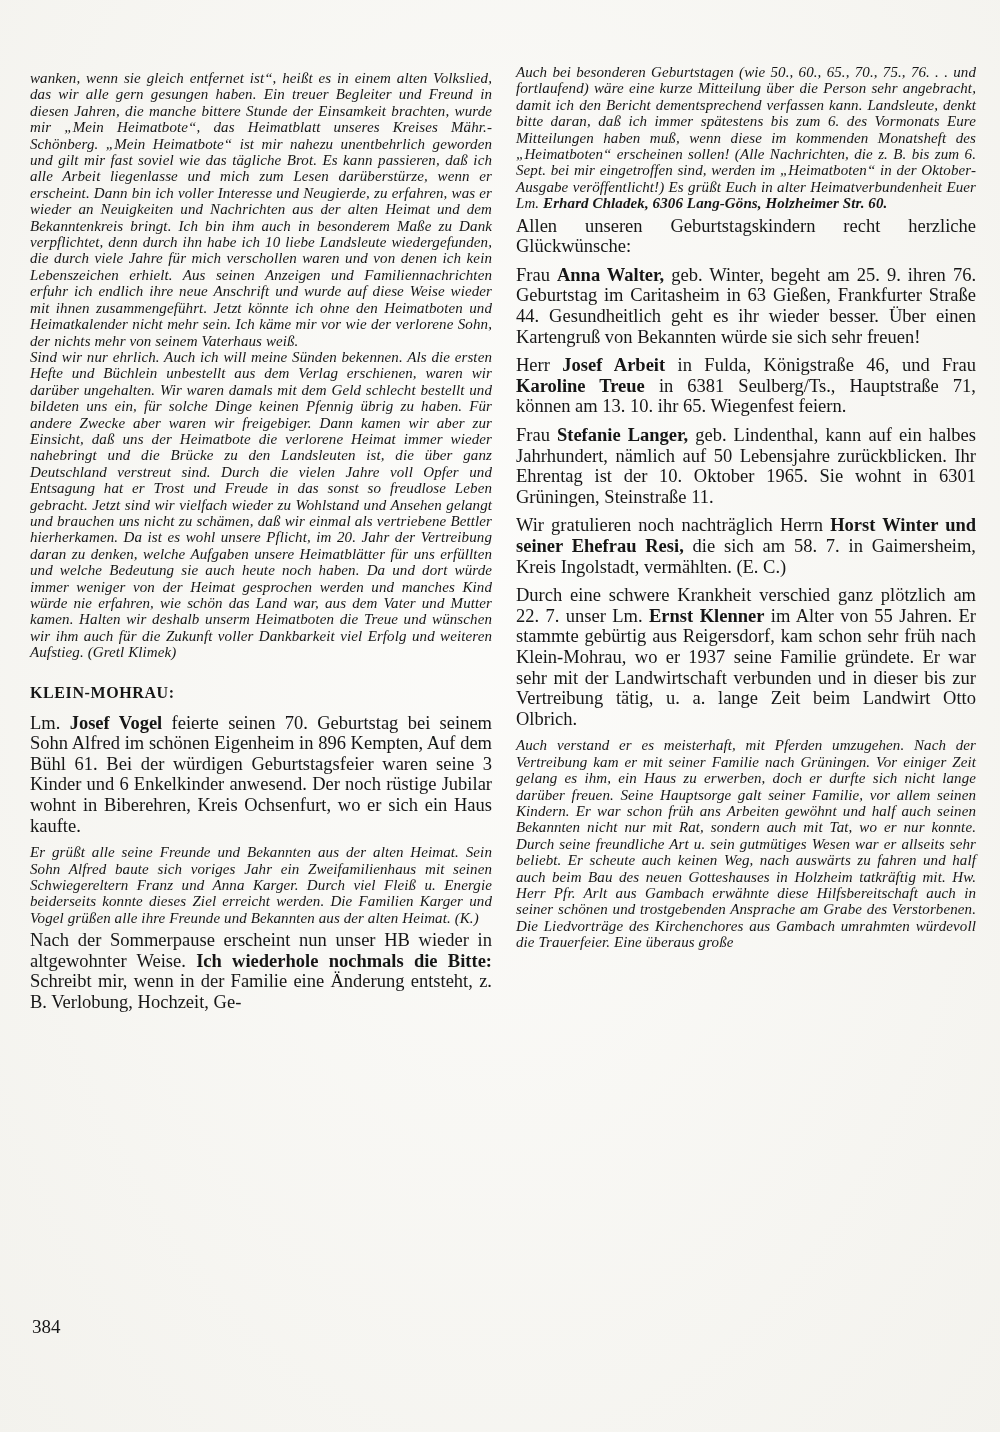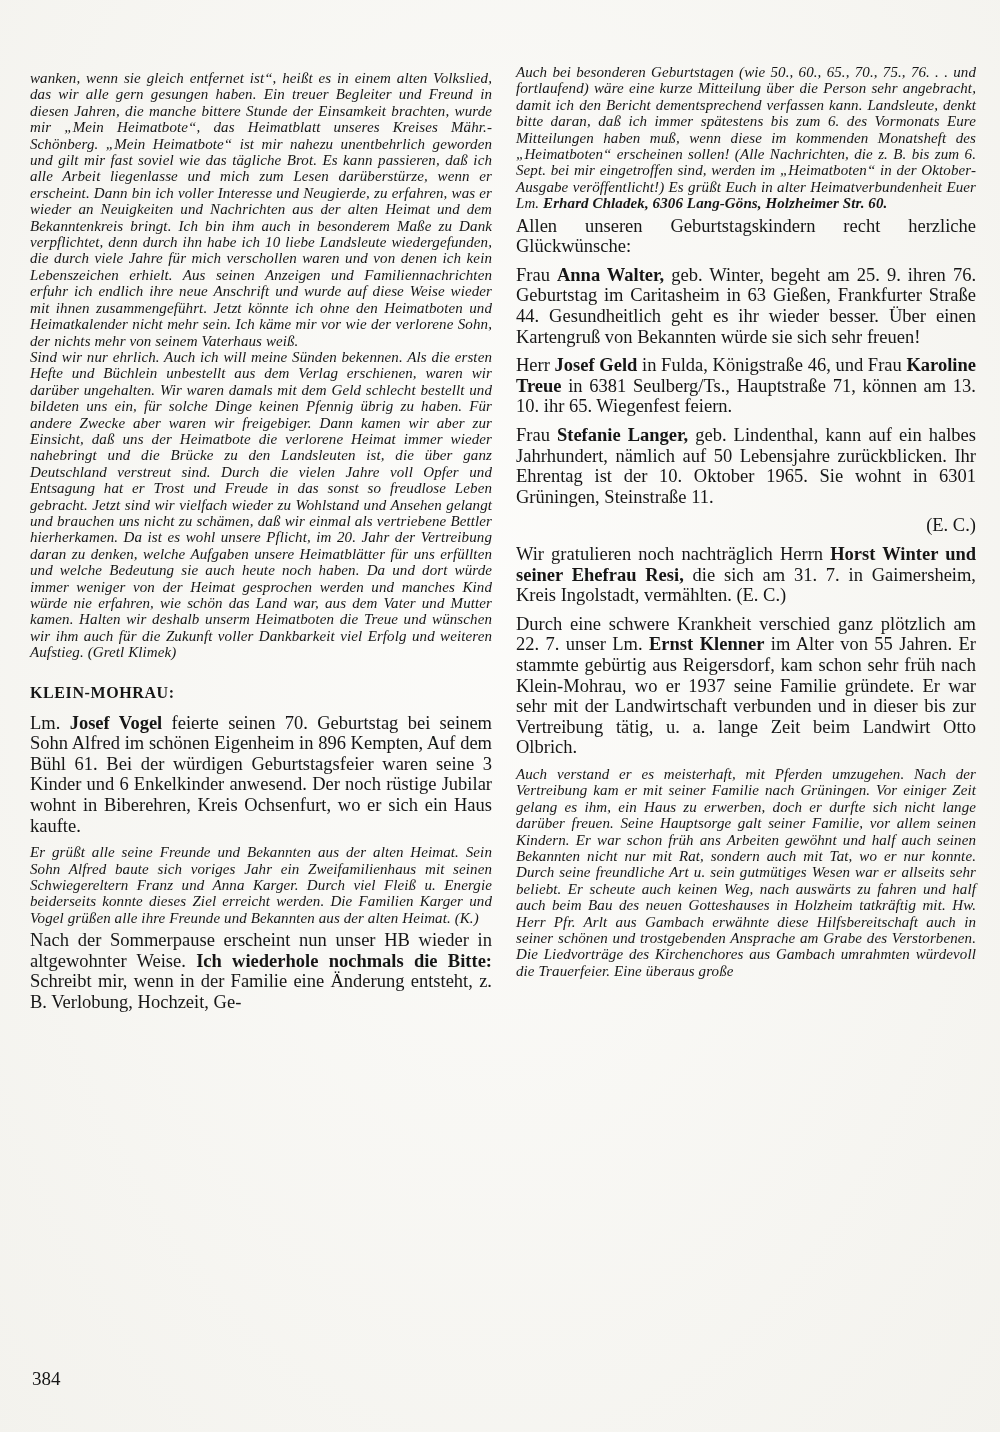--- a/index.html
+++ b/index.html
@@ -26,41 +26,40 @@
   p.small { font-size: 15px;   line-height: 16.4px; letter-spacing: 0.1px; font-style: italic; }
   p.large { font-size: 18.5px; line-height: 20.6px; margin: 4px 0 8px; }
   h2.heading {
     font-size: 16px; line-height: 24px; font-weight: bold;
     margin: 20px 0 8px; text-align: left; letter-spacing: 0.6px;
   }
   .align-right { text-align: right; margin-top: -4px; }
   .b { font-weight: bold; }
 
   .page-number {
-    position: absolute; left: 32px; top: 1368px;
+    position: absolute; left: 32px; top: 1316px;
     font-size: 19px; font-weight: normal;
   }
 </style>
 </head>
 <body>
 
 <div class="page">
   <div class="col" id="col-left">
       <p class="block small"><span>wanken, wenn sie gleich entfernet ist“, heißt es in einem alten Volkslied, das wir alle gern gesungen haben. Ein treuer Begleiter und Freund in diesen Jahren, die manche bittere Stunde der Einsamkeit brachten, wurde mir „Mein Heimatbote“, das Heimatblatt unseres Kreises Mähr.-Schönberg. „Mein Heimatbote“ ist mir nahezu unentbehrlich geworden und gilt mir fast soviel wie das tägliche Brot. Es kann passieren, daß ich alle Arbeit liegenlasse und mich zum Lesen darüberstürze, wenn er erscheint. Dann bin ich voller Interesse und Neugierde, zu erfahren, was er wieder an Neuigkeiten und Nachrichten aus der alten Heimat und dem Bekanntenkreis bringt. Ich bin ihm auch in besonderem Maße zu Dank verpflichtet, denn durch ihn habe ich 10 liebe Landsleute wiedergefunden, die durch viele Jahre für mich verschollen waren und von denen ich kein Lebenszeichen erhielt. Aus seinen Anzeigen und Familiennachrichten erfuhr ich endlich ihre neue Anschrift und wurde auf diese Weise wieder mit ihnen zusammengeführt. Jetzt könnte ich ohne den Heimatboten und Heimatkalender nicht mehr sein. Ich käme mir vor wie der verlorene Sohn, der nichts mehr von seinem Vaterhaus weiß.</span></p>
       <p class="block small"><span>Sind wir nur ehrlich. Auch ich will meine Sünden bekennen. Als die ersten Hefte und Büchlein unbestellt aus dem Verlag erschienen, waren wir darüber ungehalten. Wir waren damals mit dem Geld schlecht bestellt und bildeten uns ein, für solche Dinge keinen Pfennig übrig zu haben. Für andere Zwecke aber waren wir freigebiger. Dann kamen wir aber zur Einsicht, daß uns der Heimatbote die verlorene Heimat immer wieder nahebringt und die Brücke zu den Landsleuten ist, die über ganz Deutschland verstreut sind. Durch die vielen Jahre voll Opfer und Entsagung hat er Trost und Freude in das sonst so freudlose Leben gebracht. Jetzt sind wir vielfach wieder zu Wohlstand und Ansehen gelangt und brauchen uns nicht zu schämen, daß wir einmal als vertriebene Bettler hierherkamen. Da ist es wohl unsere Pflicht, im 20. Jahr der Vertreibung daran zu denken, welche Aufgaben unsere Heimatblätter für uns erfüllten und welche Bedeutung sie auch heute noch haben. Da und dort würde immer weniger von der Heimat gesprochen werden und manches Kind würde nie erfahren, wie schön das Land war, aus dem Vater und Mutter kamen. Halten wir deshalb unserm Heimatboten die Treue und wünschen wir ihm auch für die Zukunft voller Dankbarkeit viel Erfolg und weiteren Aufstieg. (Gretl Klimek)</span></p>
       <h2 class="block heading"><span class="b">KLEIN-MOHRAU:</span></h2>
       <p class="block large"><span>Lm. </span><span class="b">Josef Vogel</span><span> feierte seinen 70. Geburtstag bei seinem Sohn Alfred im schönen Eigenheim in 896 Kempten, Auf dem Bühl 61. Bei der würdigen Geburtstagsfeier waren seine 3 Kinder und 6 Enkelkinder anwesend. Der noch rüstige Jubilar wohnt in Biberehren, Kreis Ochsenfurt, wo er sich ein Haus kaufte.</span></p>
       <p class="block small"><span>Er grüßt alle seine Freunde und Bekannten aus der alten Heimat. Sein Sohn Alfred baute sich voriges Jahr ein Zweifamilienhaus mit seinen Schwiegereltern Franz und Anna Karger. Durch viel Fleiß u. Energie beiderseits konnte dieses Ziel erreicht werden. Die Familien Karger und Vogel grüßen alle ihre Freunde und Bekannten aus der alten Heimat. (K.)</span></p>
       <p class="block large"><span>Nach der Sommerpause erscheint nun unser HB wieder in altgewohnter Weise. </span><span class="b">Ich wiederhole nochmals die Bitte:</span><span> Schreibt mir, wenn in der Familie eine Änderung entsteht, z. B. Verlobung, Hochzeit, Ge-</span></p>
     </div>
   <div class="col" id="col-right">
       <p class="block small"><span>Auch bei besonderen Geburtstagen (wie 50., 60., 65., 70., 75., 76. . . und fortlaufend) wäre eine kurze Mitteilung über die Person sehr angebracht, damit ich den Bericht dementsprechend verfassen kann. Landsleute, denkt bitte daran, daß ich immer spätestens bis zum 6. des Vormonats Eure Mitteilungen haben muß, wenn diese im kommenden Monatsheft des „Heimatboten“ erscheinen sollen! (Alle Nachrichten, die z. B. bis zum 6. Sept. bei mir eingetroffen sind, werden im „Heimatboten“ in der Oktober-Ausgabe veröffentlicht!) Es grüßt Euch in alter Heimatverbundenheit Euer Lm. </span><span class="b">Erhard Chladek, 6306 Lang-Göns, Holzheimer Str. 60.</span></p>
       <p class="block large"><span>Allen unseren Geburtstagskindern recht herzliche Glückwünsche:</span></p>
       <p class="block large"><span>Frau </span><span class="b">Anna Walter,</span><span> geb. Winter, begeht am 25. 9. ihren 76. Geburtstag im Caritasheim in 63 Gießen, Frankfurter Straße 44. Gesundheitlich geht es ihr wieder besser. Über einen Kartengruß von Bekannten würde sie sich sehr freuen!</span></p>
-      <p class="block large"><span>Herr </span><span class="b">Josef Geld</span><span> in Fulda, Königstraße 46, und Frau </span><span class="b">Karoline Treue</span><span> in 6381 Seulberg/Ts., Hauptstraße 71, können am 13. 10. ihr 65. Wiegenfest feiern.</span></p>
+      <p class="block large"><span>Herr </span><span class="b">Josef Arbeit</span><span> in Fulda, Königstraße 46, und Frau </span><span class="b">Karoline Treue</span><span> in 6381 Seulberg/Ts., Hauptstraße 71, können am 13. 10. ihr 65. Wiegenfest feiern.</span></p>
       <p class="block large"><span>Frau </span><span class="b">Stefanie Langer,</span><span> geb. Lindenthal, kann auf ein halbes Jahrhundert, nämlich auf 50 Lebensjahre zurückblicken. Ihr Ehrentag ist der 10. Oktober 1965. Sie wohnt in 6301 Grüningen, Steinstraße 11.</span></p>
-      <p class="block large align-right"><span>(E. C.)</span></p>
-      <p class="block large"><span>Wir gratulieren noch nachträglich Herrn </span><span class="b">Horst Winter und seiner Ehefrau Resi,</span><span> die sich am 31. 7. in Gaimersheim, Kreis Ingolstadt, vermählten. (E. C.)</span></p>
+      <p class="block large"><span>Wir gratulieren noch nachträglich Herrn </span><span class="b">Horst Winter und seiner Ehefrau Resi,</span><span> die sich am 58. 7. in Gaimersheim, Kreis Ingolstadt, vermählten. (E. C.)</span></p>
       <p class="block large"><span>Durch eine schwere Krankheit verschied ganz plötzlich am 22. 7. unser Lm. </span><span class="b">Ernst Klenner</span><span> im Alter von 55 Jahren. Er stammte gebürtig aus Reigersdorf, kam schon sehr früh nach Klein-Mohrau, wo er 1937 seine Familie gründete. Er war sehr mit der Landwirtschaft verbunden und in dieser bis zur Vertreibung tätig, u. a. lange Zeit beim Landwirt Otto Olbrich.</span></p>
       <p class="block small"><span>Auch verstand er es meisterhaft, mit Pferden umzugehen. Nach der Vertreibung kam er mit seiner Familie nach Grüningen. Vor einiger Zeit gelang es ihm, ein Haus zu erwerben, doch er durfte sich nicht lange darüber freuen. Seine Hauptsorge galt seiner Familie, vor allem seinen Kindern. Er war schon früh ans Arbeiten gewöhnt und half auch seinen Bekannten nicht nur mit Rat, sondern auch mit Tat, wo er nur konnte. Durch seine freundliche Art u. sein gutmütiges Wesen war er allseits sehr beliebt. Er scheute auch keinen Weg, nach auswärts zu fahren und half auch beim Bau des neuen Gotteshauses in Holzheim tatkräftig mit. Hw. Herr Pfr. Arlt aus Gambach erwähnte diese Hilfsbereitschaft auch in seiner schönen und trostgebenden Ansprache am Grabe des Verstorbenen. Die Liedvorträge des Kirchenchores aus Gambach umrahmten würdevoll die Trauerfeier. Eine überaus große</span></p>
     </div>
   <div class="page-number">384</div>
 </div>
 
 </body></html>

